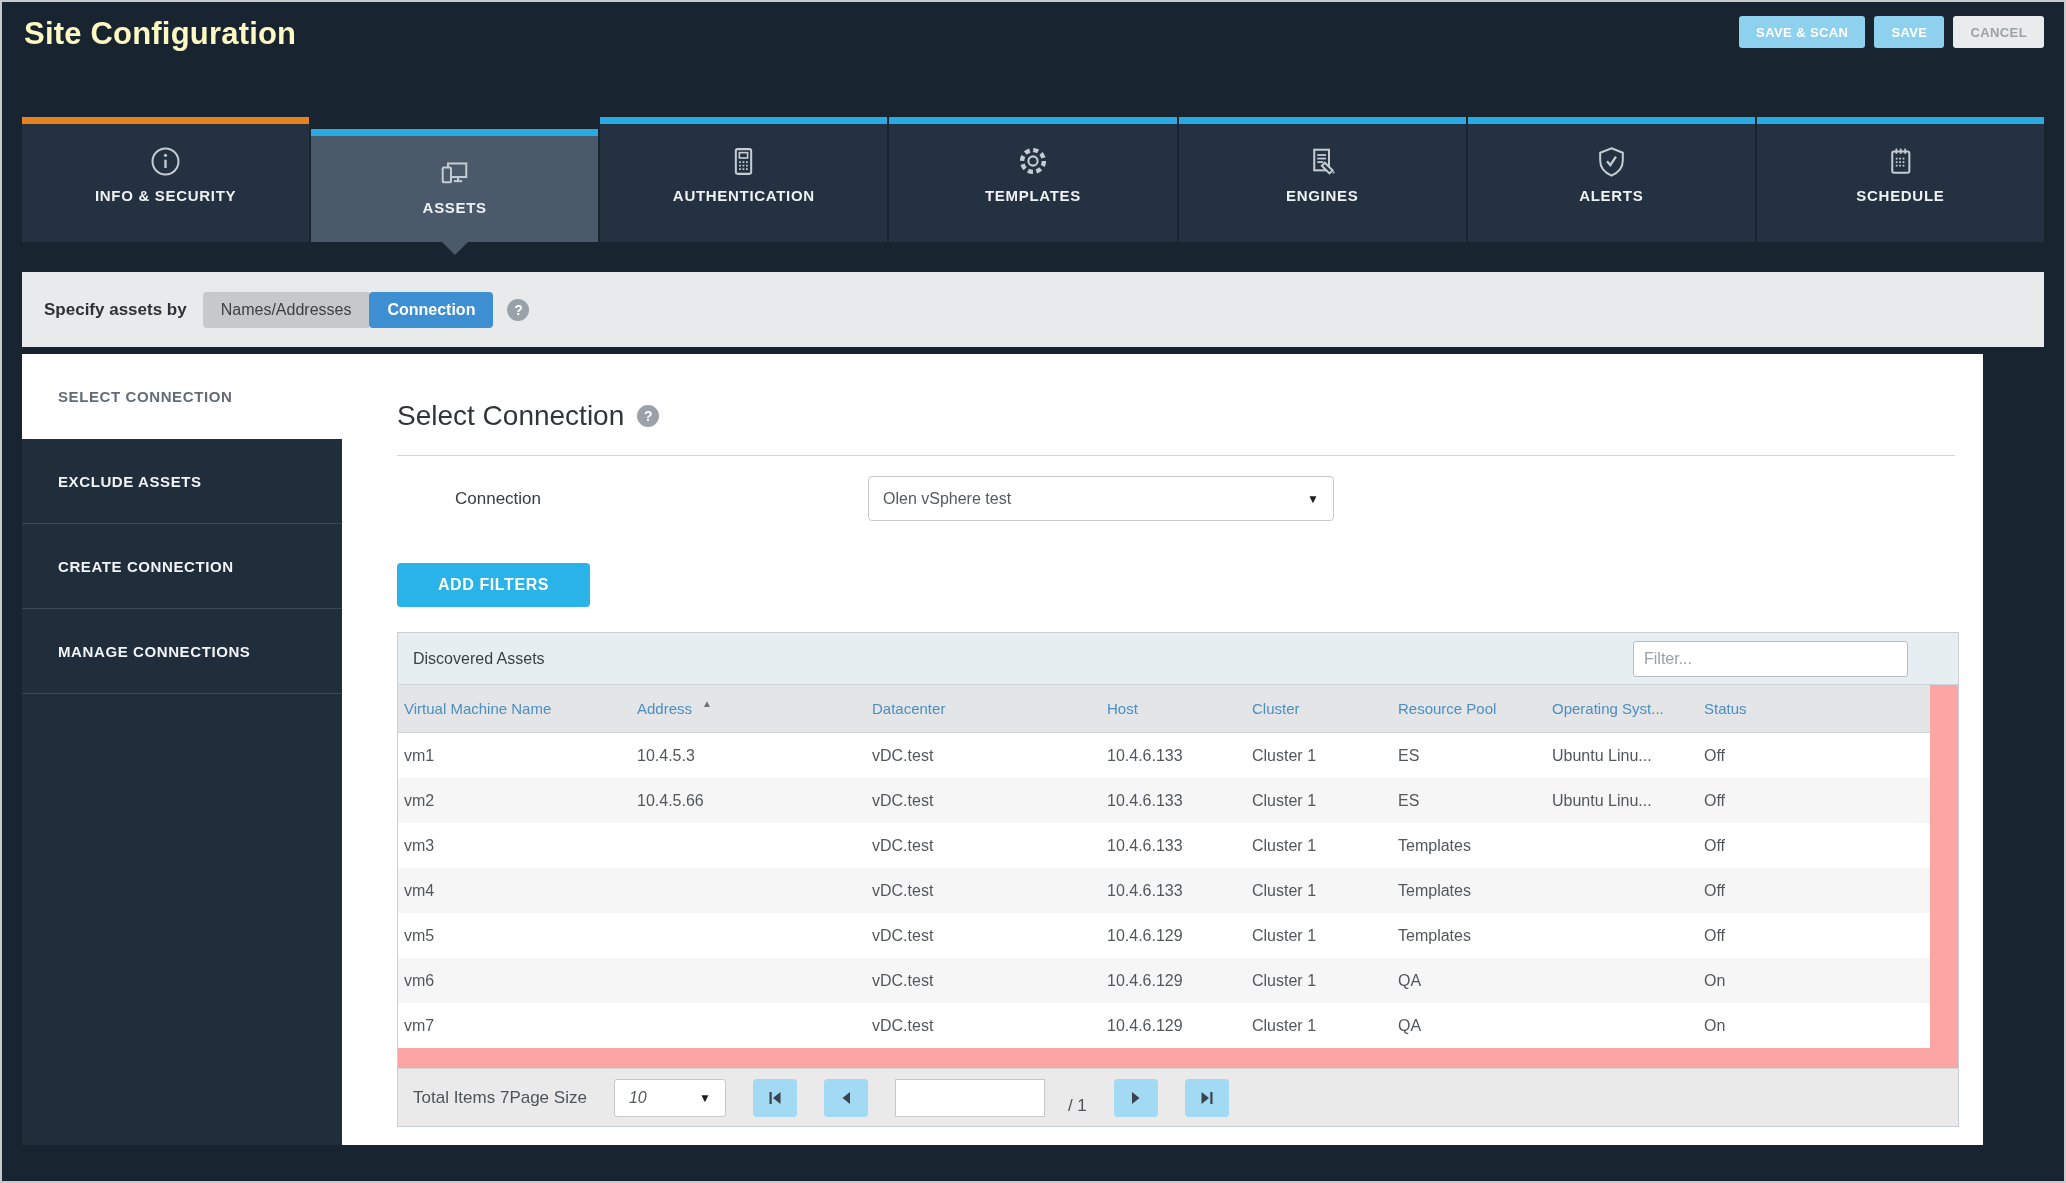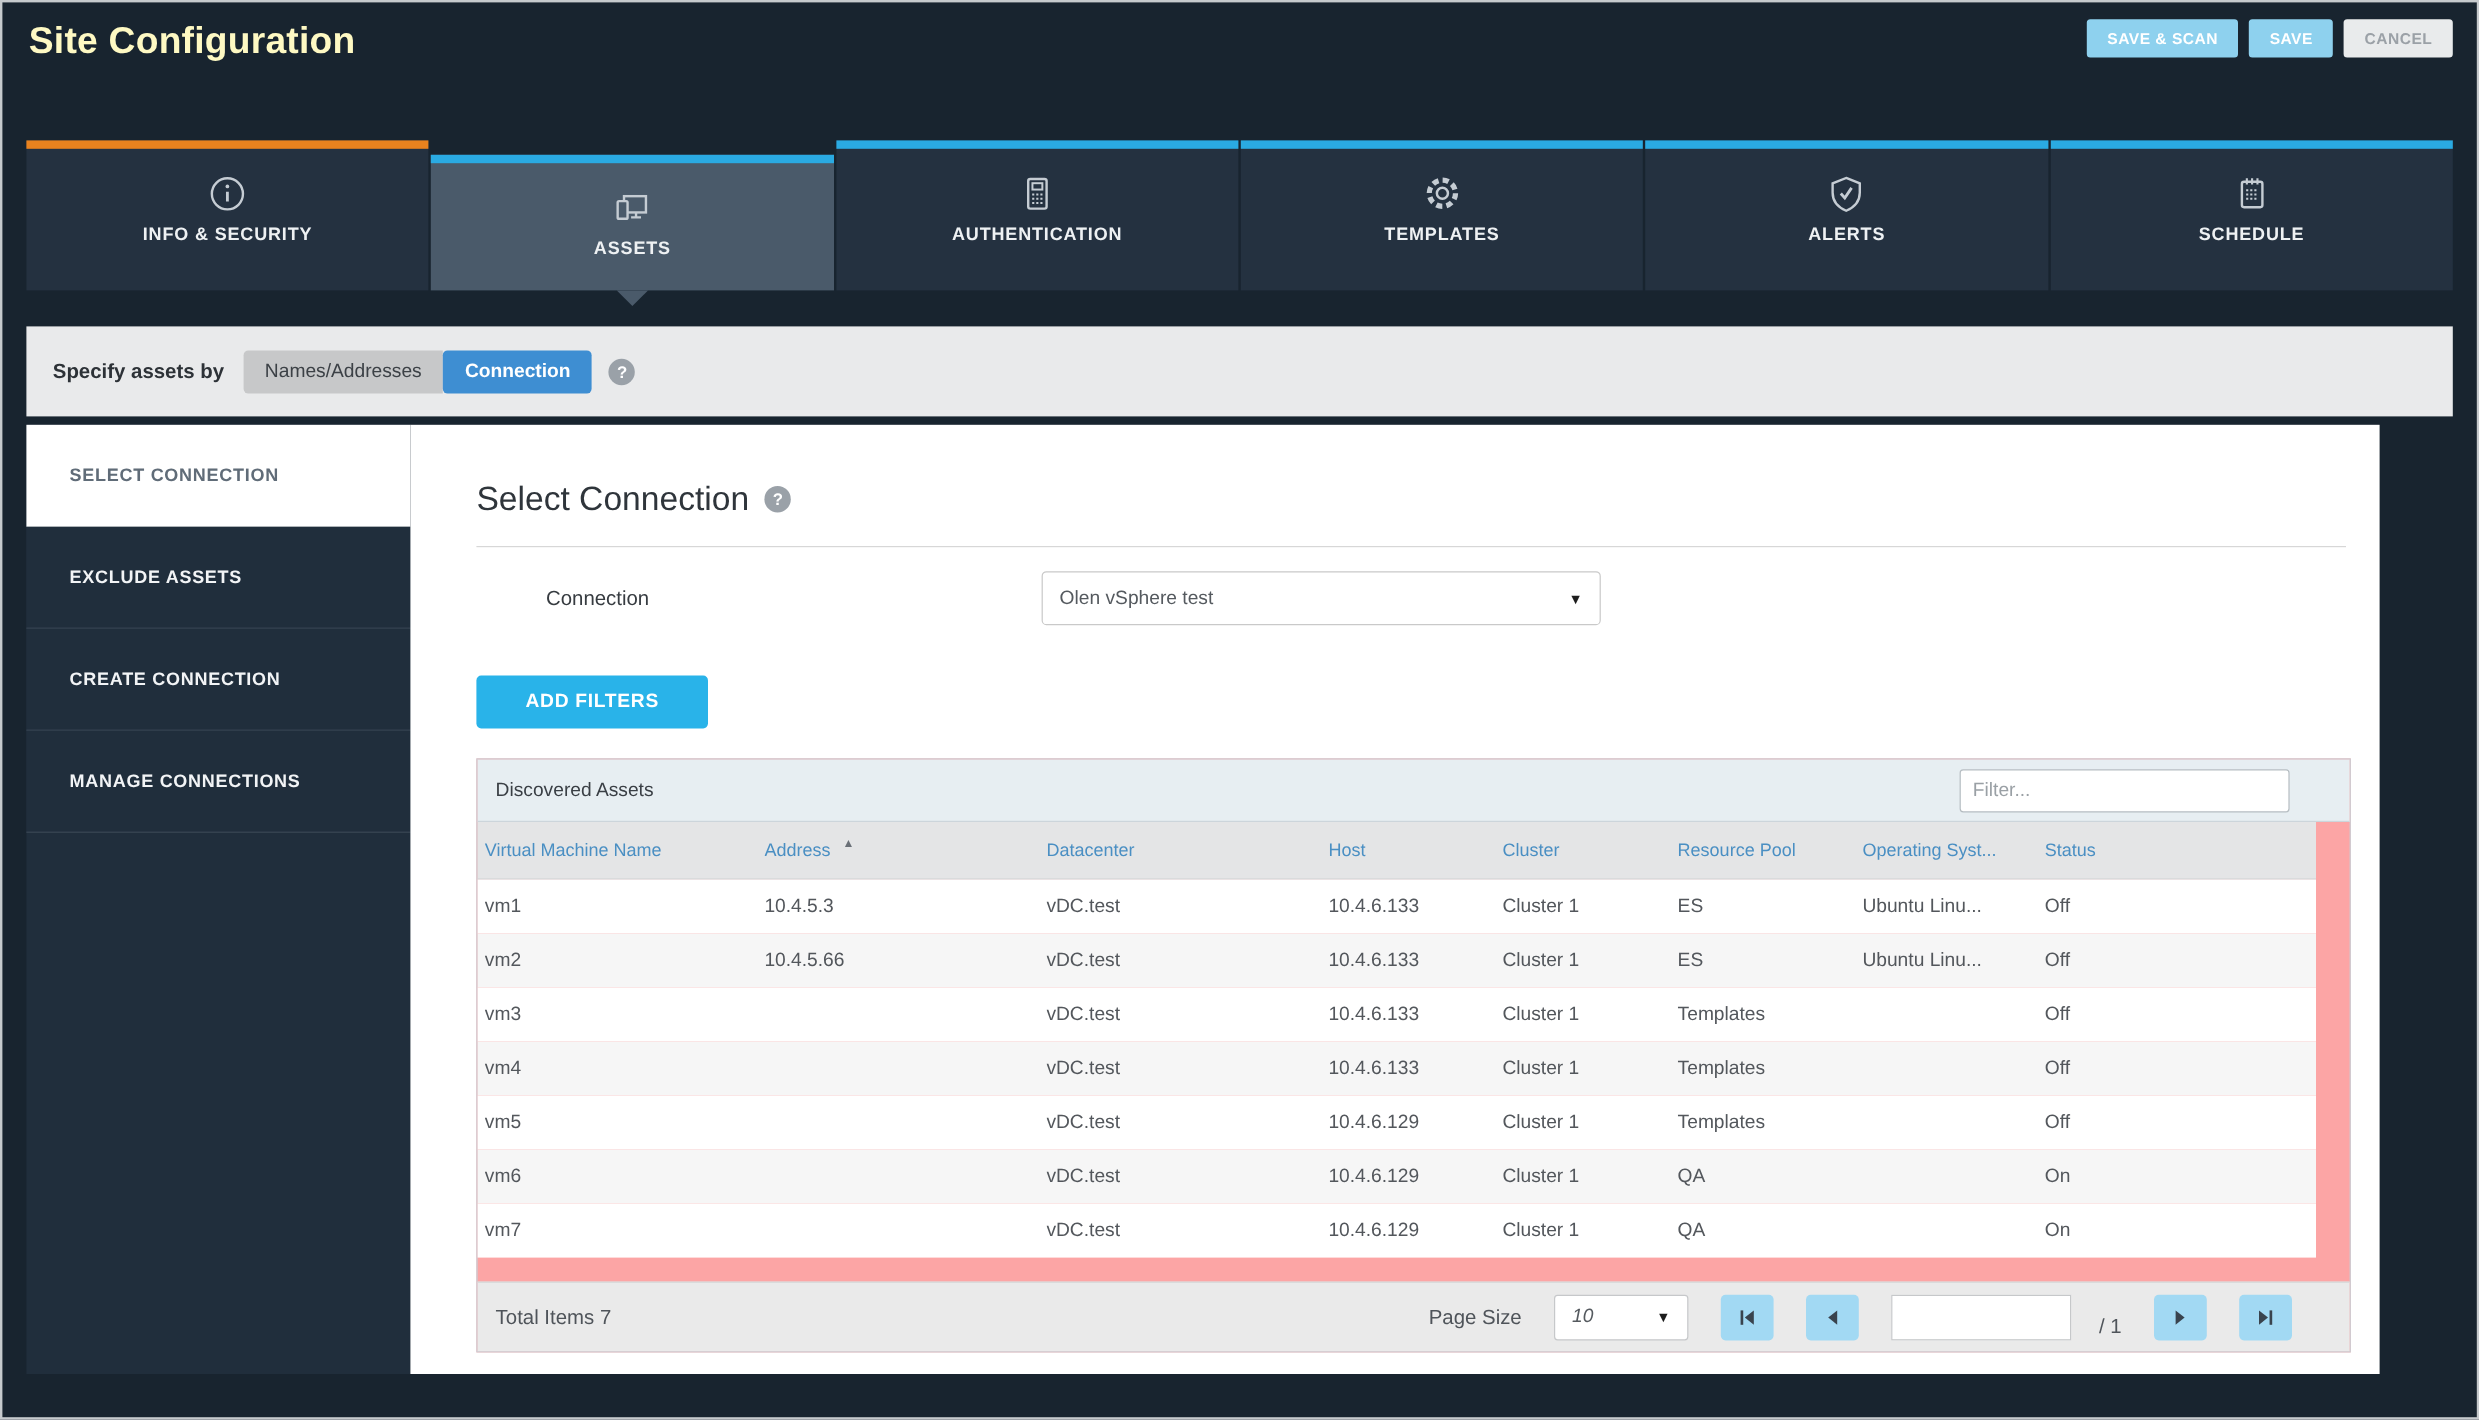--- a/index.html
+++ b/index.html
@@ -69,21 +69,21 @@
   .grid-header { display:flex; align-items:center; height:48px; background:#e4e5e6; border-bottom:1px solid #d2d4d6; padding-left:6px; }
   .hcell { font-size:15px; color:#4a8fc3; cursor:pointer; white-space:nowrap; overflow:hidden; }
   .sort-caret { display:inline-block; font-size:10px; color:#6a7077; margin-left:10px; transform:translateY(-7px); }
   .grid-body { min-height:335px; }
   .grid-row { display:flex; align-items:center; height:45px; padding-left:6px; background:#fff; cursor:pointer; }
   .grid-row.alt { background:#f6f6f6; }
   .cell { font-size:16px; color:#53575c; white-space:nowrap; overflow:hidden; }
   .c0{width:233px}.c1{width:235px}.c2{width:235px}.c3{width:145px}.c4{width:146px}.c5{width:154px}.c6{width:152px}.c7{flex:1}
 
   .panel-foot { height:58px; background:#eaeaea; border-top:1px solid #d5d7d8;
-                display:flex; align-items:center; justify-content:space-between; padding:0 48px 0 15px; }
+                display:flex; align-items:center; justify-content:flex-start; padding:0 48px 0 15px; }
   .total { font-size:17px; color:#4f545a; }
   .pager { display:flex; align-items:center; gap:27px; }
   .ps-label { font-size:17px; color:#4f545a; }
   .selectbox.small { width:112px; height:38px; border-radius:3px; border-color:#c6c8ca;font-style:italic; }
   .pbtn { width:44px; height:38px; border:none; border-radius:4px; background:#a2d9f3;
           display:flex; align-items:center; justify-content:center; cursor:pointer; }
   .pbtn svg { fill:#39434d; }
   .page-input { width:150px; height:38px; border:1px solid #c6c8ca; font-family:inherit; font-size:16px; padding:0 8px; }
   .slash { font-size:17px; color:#4f545a; transform:translateY(8px); margin-left:-4px; }
 
@@ -142,20 +142,34 @@
     </div>
     <div class="tab">
       <div class="tab-accent" style="background: rgb(42, 170, 226);"></div>
       <span class="tab-icon">
         <svg class="ticon" viewBox="0 0 28 28" width="34" height="34">
           <circle cx="14" cy="14" r="9" stroke-width="3.6" stroke-dasharray="4.2 2.85"></circle>
           <circle cx="14" cy="14" r="3.8" stroke-width="1.7"></circle>
           </svg>
       </span>
       <span class="tab-label">TEMPLATES</span>
+    </div>
+    <div class="tab">
+      <div class="tab-accent" style="background: rgb(42, 170, 226);"></div>
+      <span class="tab-icon">
+        <svg class="ticon" viewBox="0 0 28 28" width="33" height="33" stroke-width="1.7">
+          <rect x="7" y="4" width="12.5" height="17.5"></rect>
+          <line x1="9.5" y1="8.5" x2="17" y2="8.5" stroke-width="1.5"></line>
+          <line x1="9.5" y1="11.5" x2="17" y2="11.5" stroke-width="1.5"></line>
+          <line x1="9.5" y1="14.5" x2="14.5" y2="14.5" stroke-width="1.5"></line>
+          <path d="M16 15 l6.5 6.5 -2.6 2.6 -6.5 -6.5 z" fill="var(--tabbg)"></path>
+          <path d="M23.1 22.1 l1.5 1.5 -2.2 0.8 z" fill="#c5ccd3" stroke="none"></path>
+          </svg>
+      </span>
+      <span class="tab-label">ENGINES</span>
     </div>
     <div class="tab">
       <div class="tab-accent" style="background: rgb(42, 170, 226);"></div>
       <span class="tab-icon">
         <svg class="ticon" viewBox="0 0 28 28" width="33" height="33" stroke-width="1.7">
           <path d="M14 2.8 L23.6 6.6 V13.2 C23.6 19.3 19.7 23.5 14 26 C8.3 23.5 4.4 19.3 4.4 13.2 V6.6 Z"></path>
           <path d="M10.2 13.8 L13 17 L17.8 9.8" stroke-width="2"></path>
           </svg>
       </span>
       <span class="tab-label">ALERTS</span>

